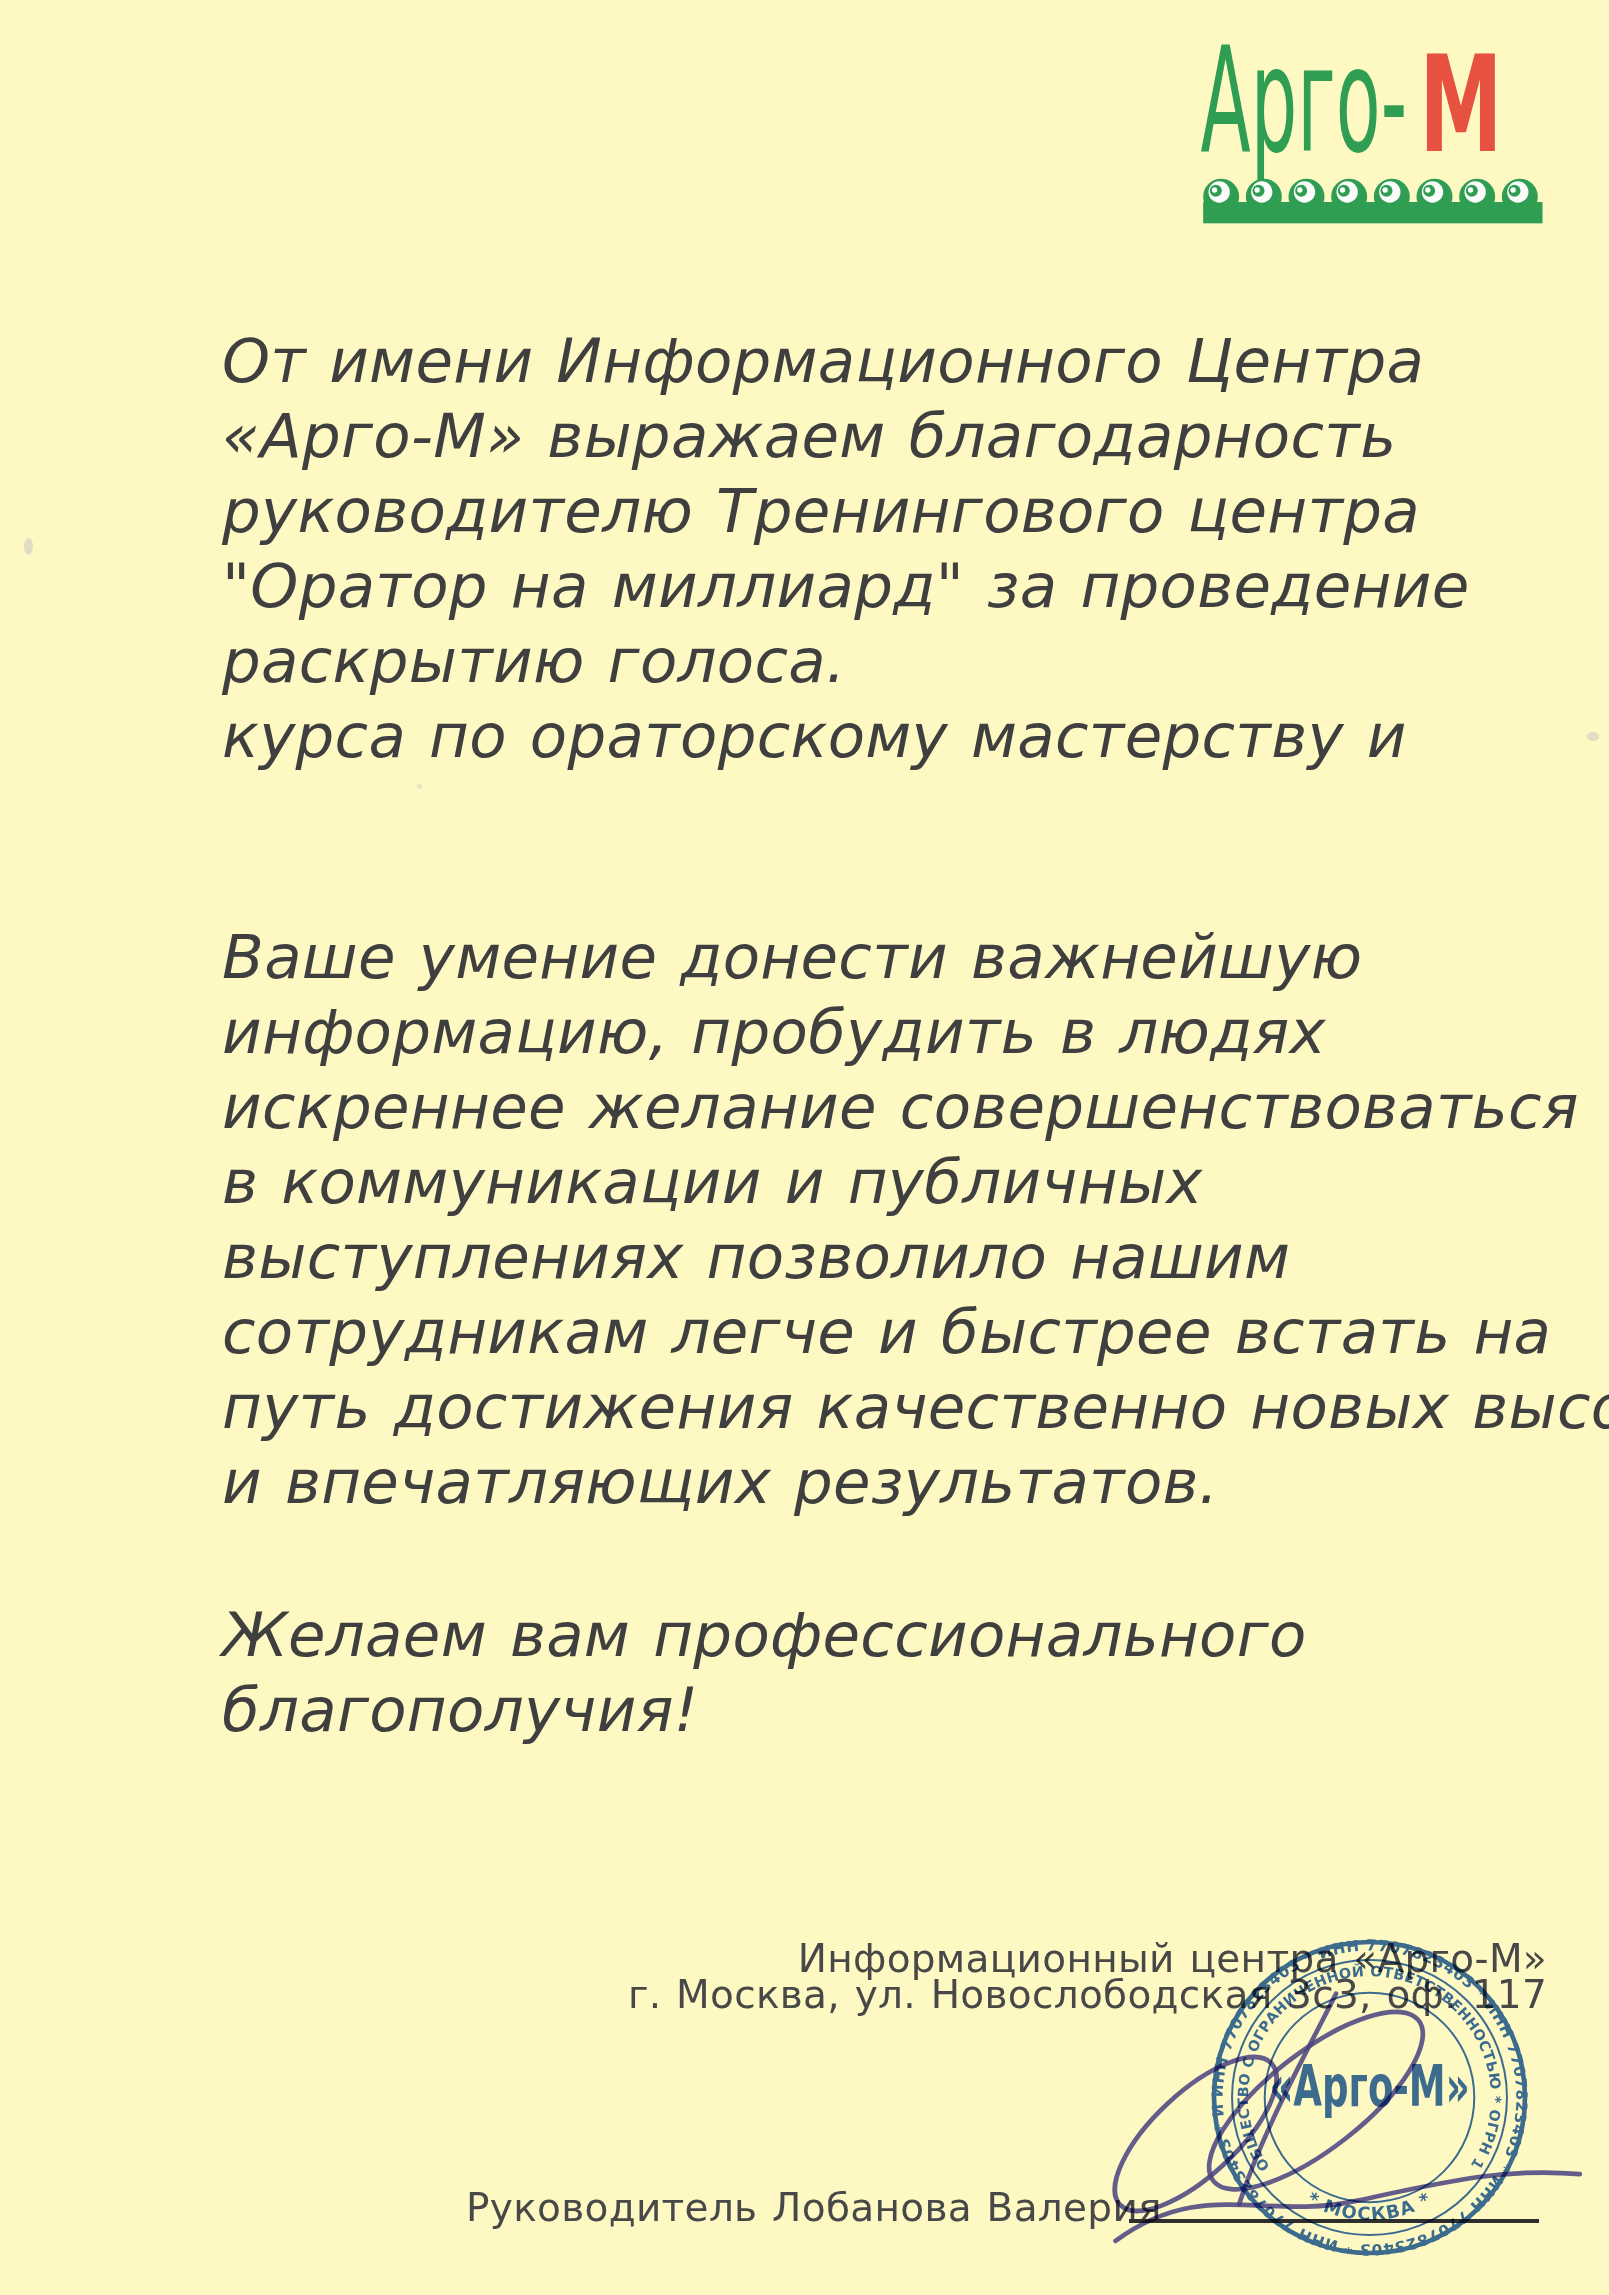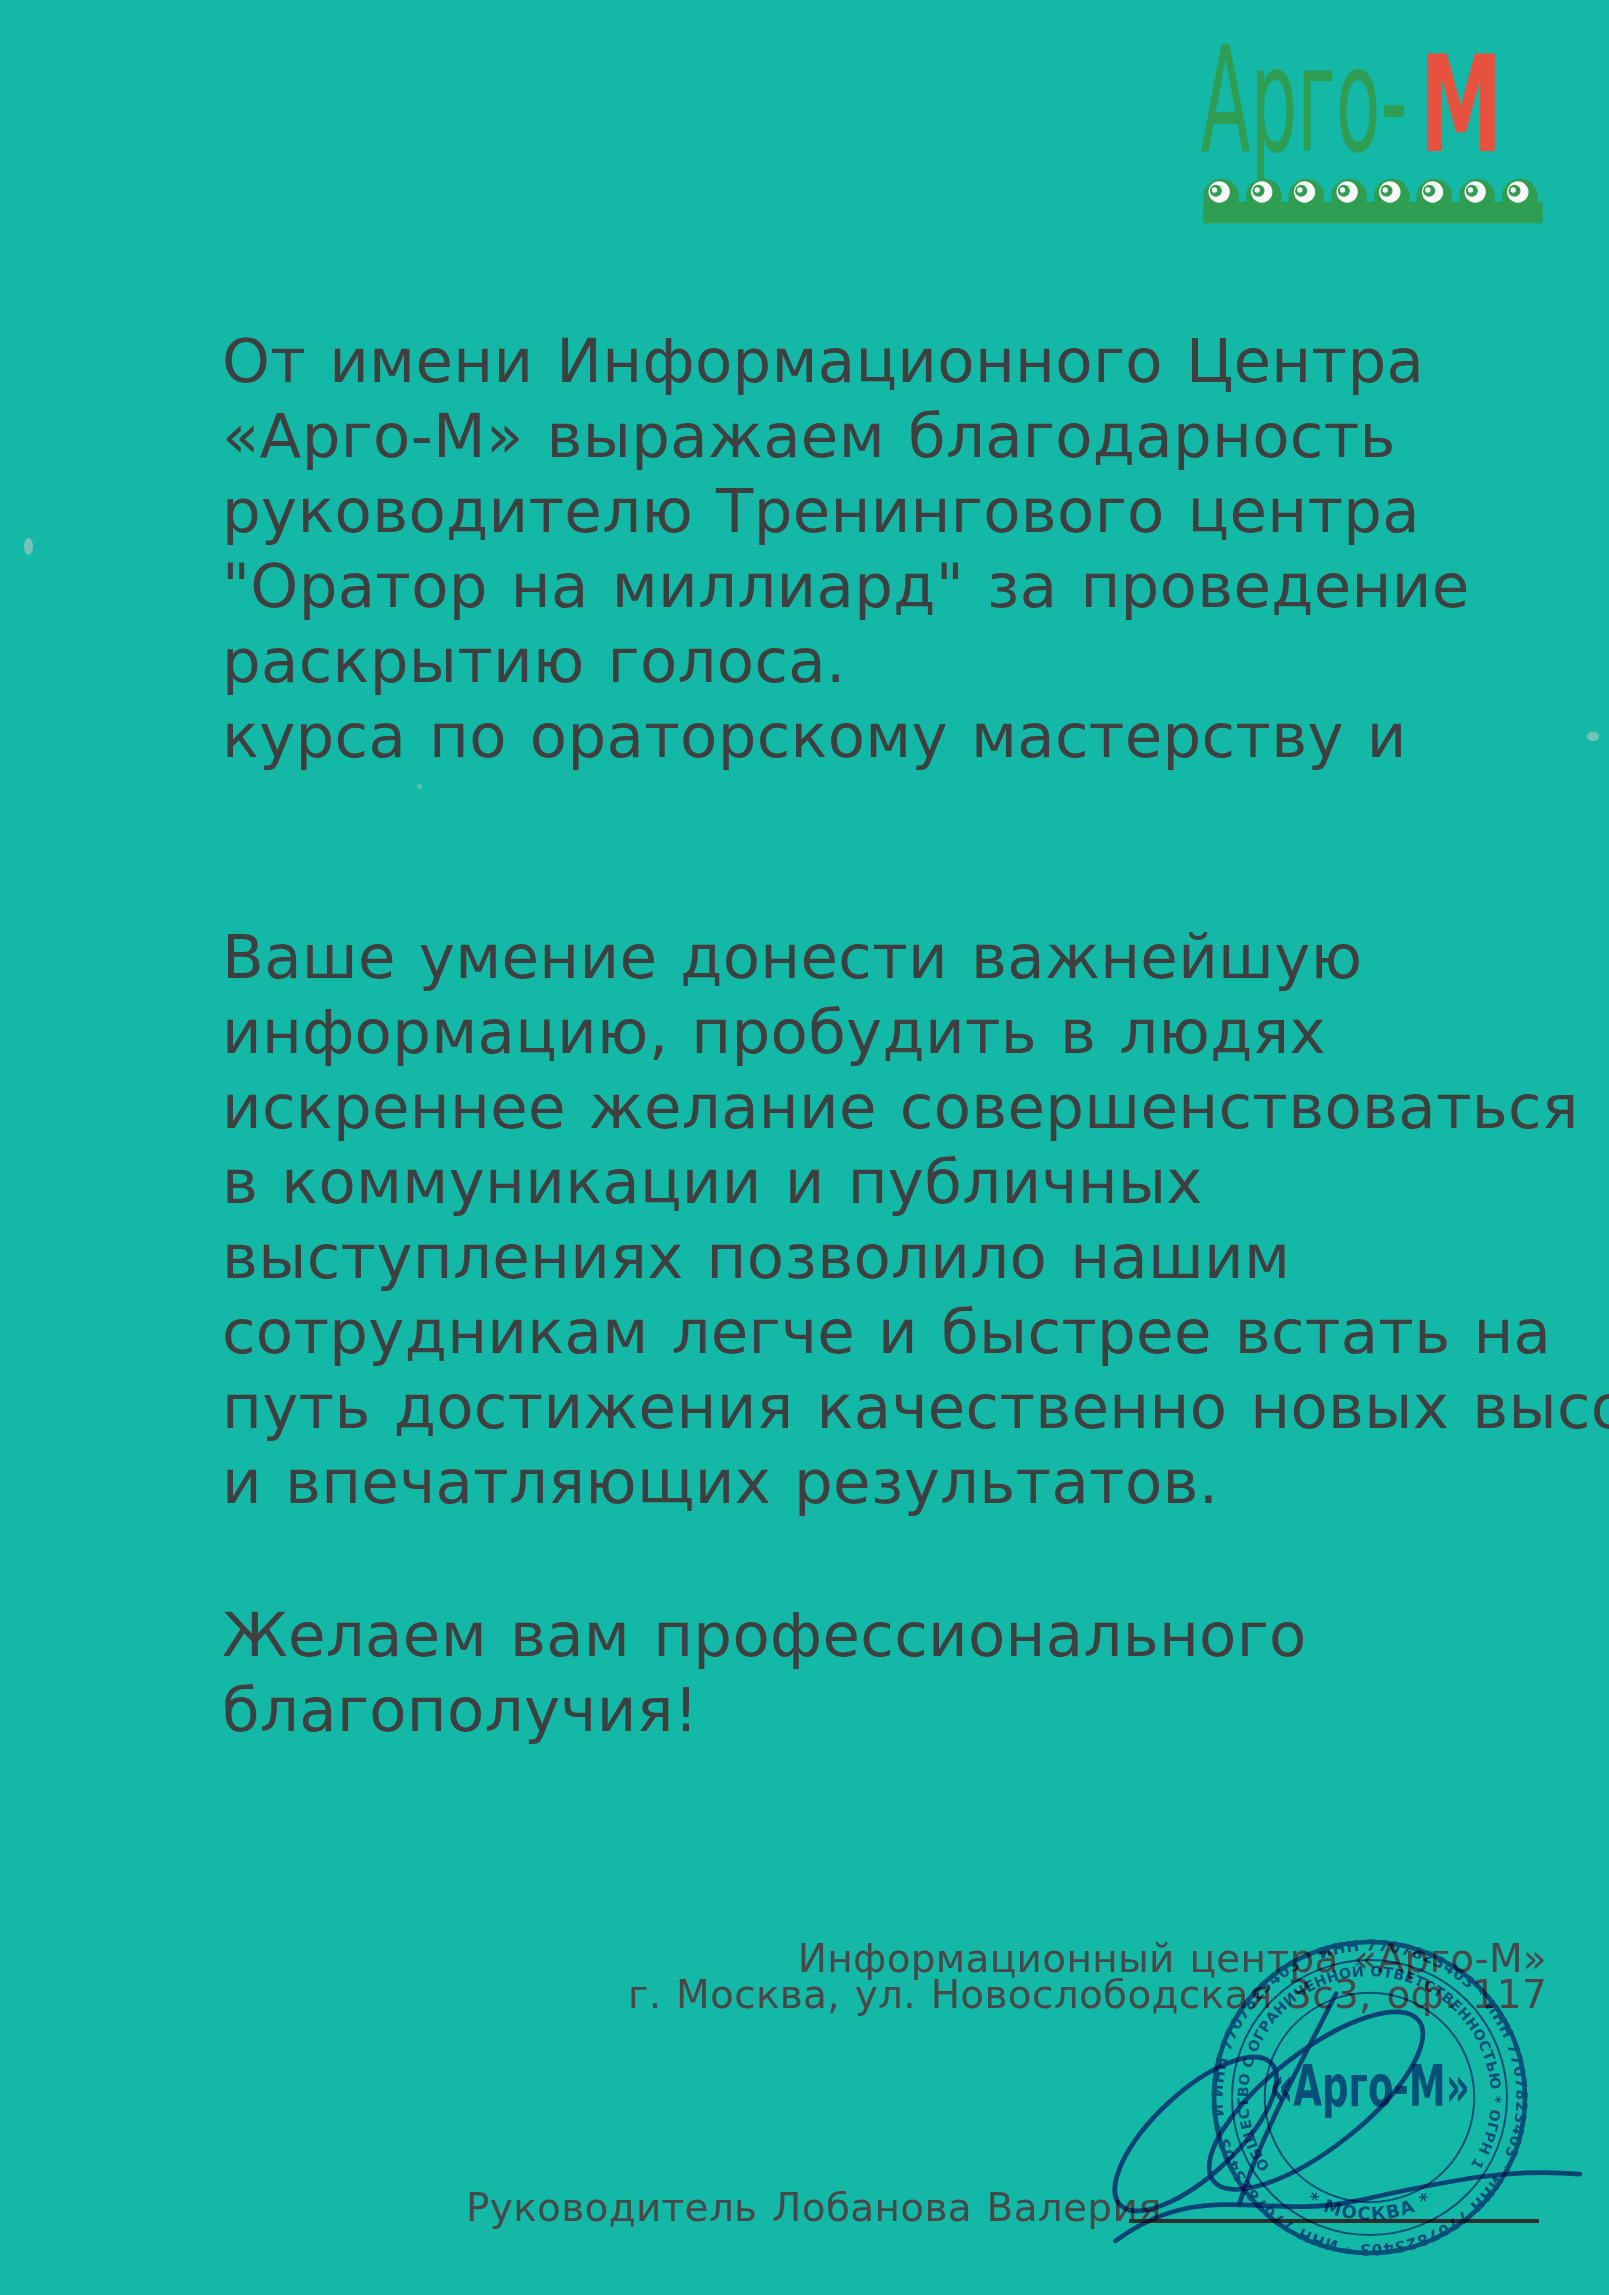--- a/index.html
+++ b/index.html
@@ -1,30 +1,30 @@
 <!DOCTYPE html>
 <html style="--logo-green: #2f9e53; --logo-red: #e65140; --text: #3d3d3d; --stamp-blue: #2d63b4; --ink: #4a43a6;font-size:10.7px"><head>
 <meta charset="utf-8">
 <style>
   html,body{margin:0;padding:0;background:#e8e8e8;}
   .page{
     position:relative;
     width:1609px;height:2295px;
-    background:#14b8a6;
+    background:#fef9c3;
     overflow:hidden;
     font-family:"DejaVu Sans","Liberation Sans",sans-serif;
     color:var(--text,#3d3d3d);
   }
   
   .logo{position:absolute;left:1199px;top:30px;}
   .logo-green{fill:var(--logo-green,#2f9e53);font-weight:500;font-size:220px;font-family:"DejaVu Sans",sans-serif;}
   .logo-red{fill:var(--logo-red,#e65140);font-weight:800;font-size:200px;font-family:"DejaVu Sans",sans-serif;}
   
   .para{position:absolute;left:222px;font-size:61px;line-height:75px;
-        letter-spacing:0.3px;word-spacing:3.3px;color:#3f3f3f;white-space:nowrap;}
+        letter-spacing:0.3px;word-spacing:3.3px;color:#3f3f3f;white-space:nowrap;font-style:italic;}
   .p1{top:323px}.p2{top:919px}.p3{top:1597px}
   .para .bold{font-weight:700;color:#323232;letter-spacing:0.7px;}
   
   .f-line{position:absolute;font-size:39px;color:#484848;white-space:nowrap;letter-spacing:0.3px;word-spacing:2px;}
   .org{top:1936px;right:62px;}
   .addr{top:1972px;right:62px;}
   .signer{top:2185px;left:466px;}
   .sign-line{position:absolute;left:1129px;top:2219px;width:410px;height:4px;background:#2e2e2e;}
   
   .stamp{position:absolute;left:1206px;top:1934px;mix-blend-mode:multiply;opacity:.93;}

